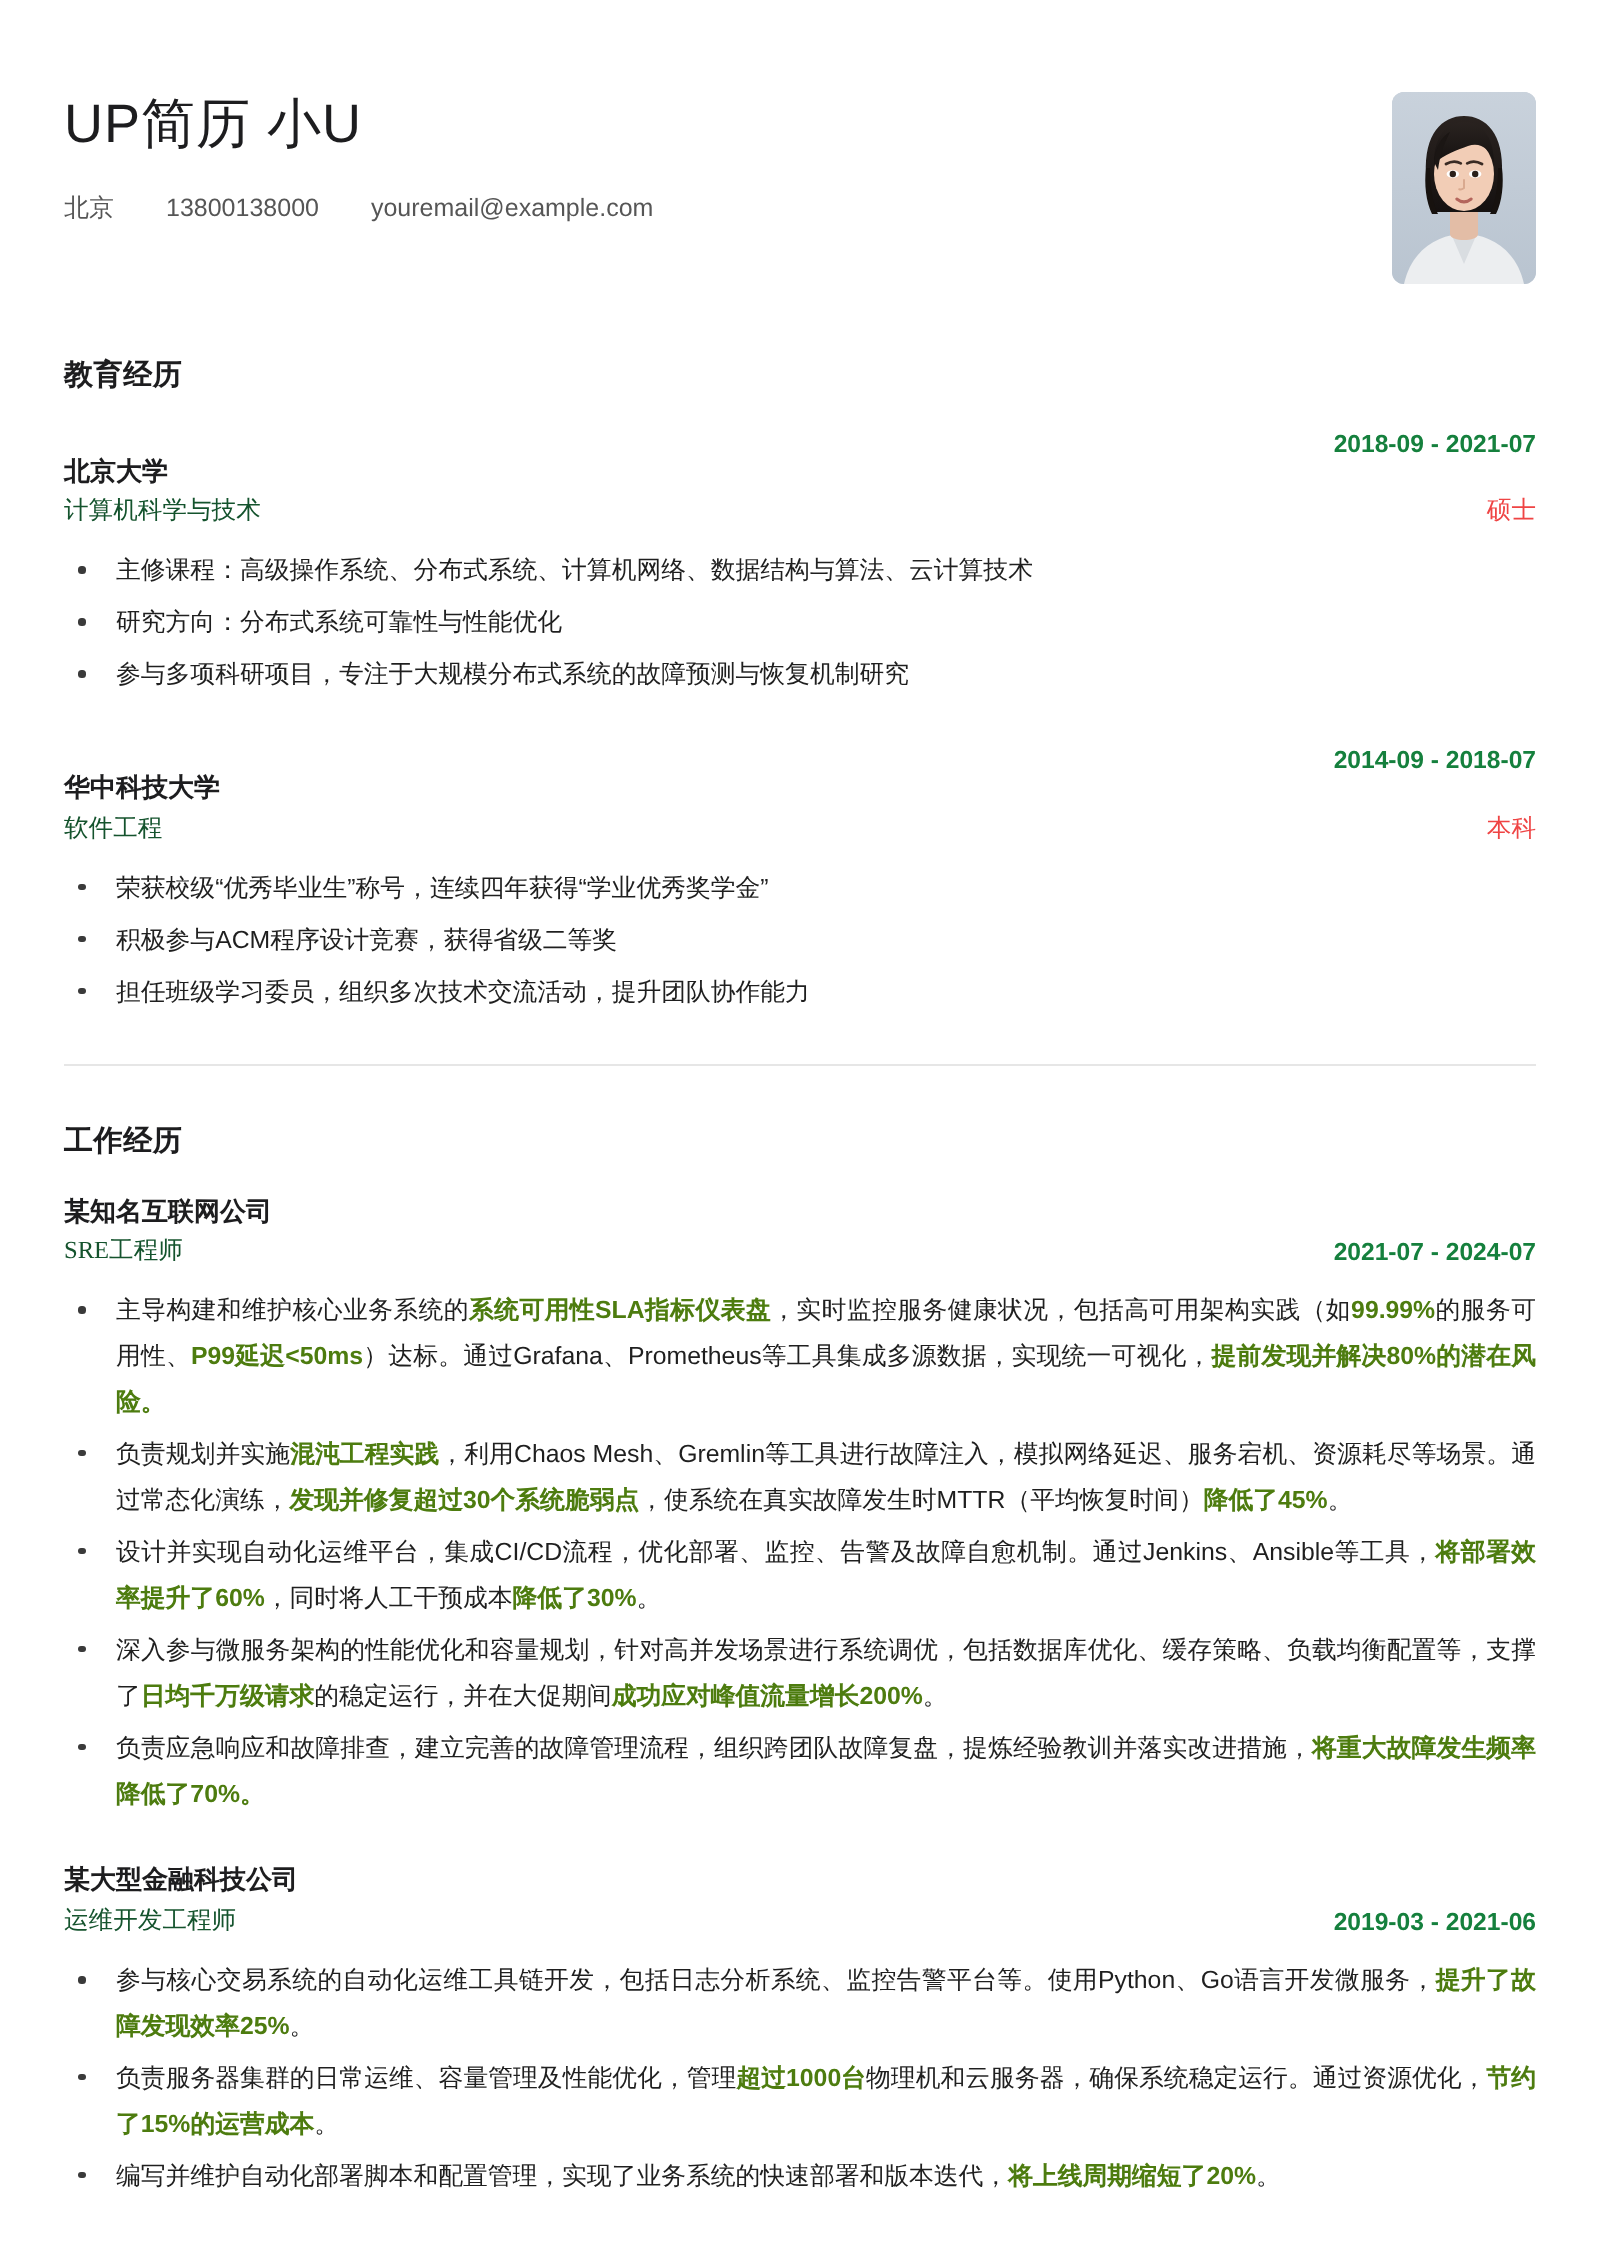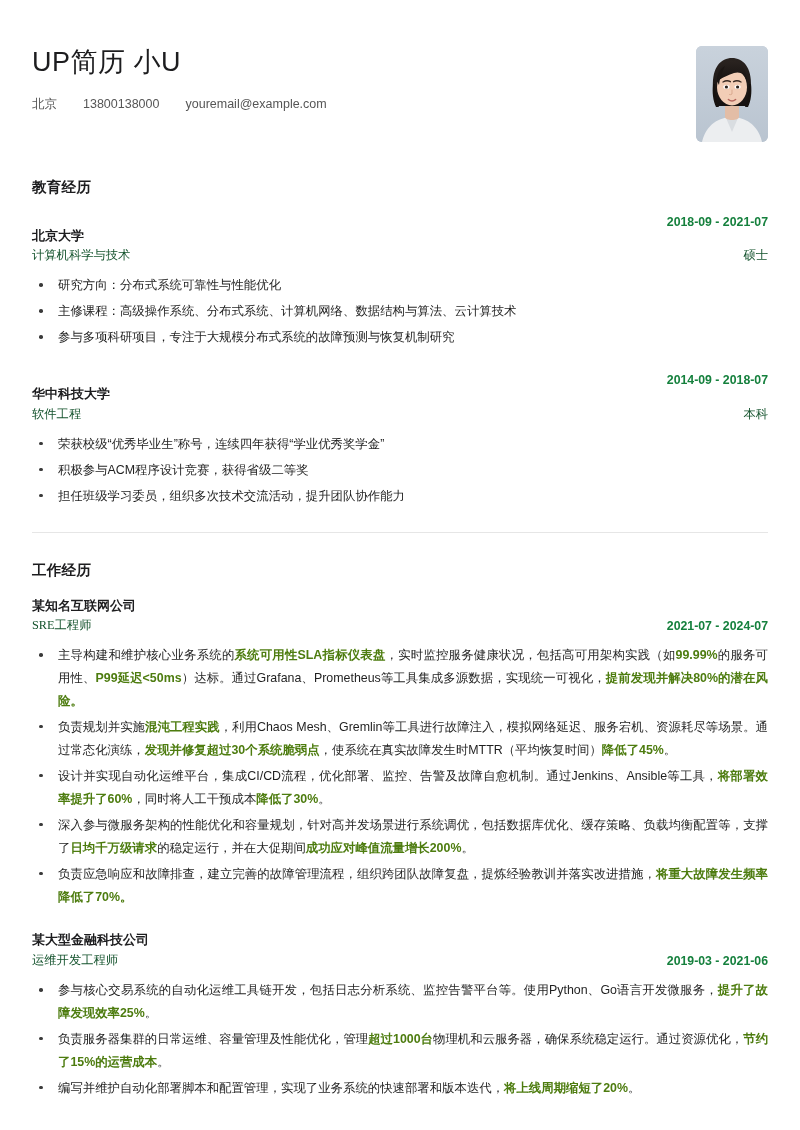--- a/index.html
+++ b/index.html
@@ -104,21 +104,21 @@
   }
   .entry-date {
     font-size: 12.3px;
     font-weight: 700;
     color: #15803d;
     line-height: 1.5;
   }
   .entry-meta {
     font-size: 12.3px;
     font-weight: 400;
-    color: #14532d;
+    color: #ef4444;
     line-height: 1.55;
     margin-top: 15px;
   }
 
   
   .bullets {
     list-style: none;
     margin: 9px 0 0 0;
     padding: 0;
   }
@@ -210,22 +210,22 @@
         <div class="entry-head-left">
           <div class="entry-org">北京大学</div>
           <div class="entry-sub">计算机科学与技术</div>
         </div>
         <div class="entry-head-right">
           <div class="entry-date">2018-09 - 2021-07</div>
           <div class="entry-meta">硕士</div>
         </div>
       </div>
       <ul class="bullets">
+          <li>主修课程：高级操作系统、分布式系统、计算机网络、数据结构与算法、云计算技术</li>
           <li>研究方向：分布式系统可靠性与性能优化</li>
-          <li>主修课程：高级操作系统、分布式系统、计算机网络、数据结构与算法、云计算技术</li>
           <li>参与多项科研项目，专注于大规模分布式系统的故障预测与恢复机制研究</li>
         </ul>
     </div>
 
     <div class="entry">
       <div class="entry-head">
         <div class="entry-head-left">
           <div class="entry-org">华中科技大学</div>
           <div class="entry-sub">软件工程</div>
         </div>

